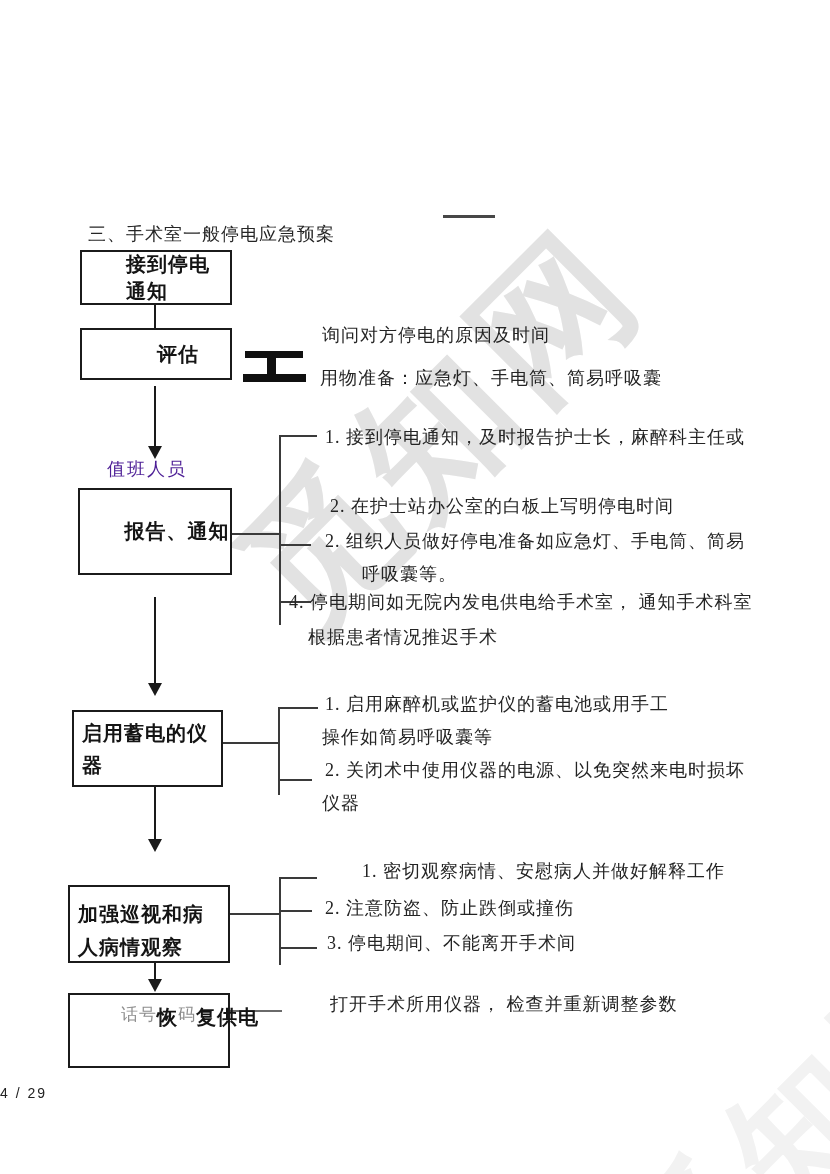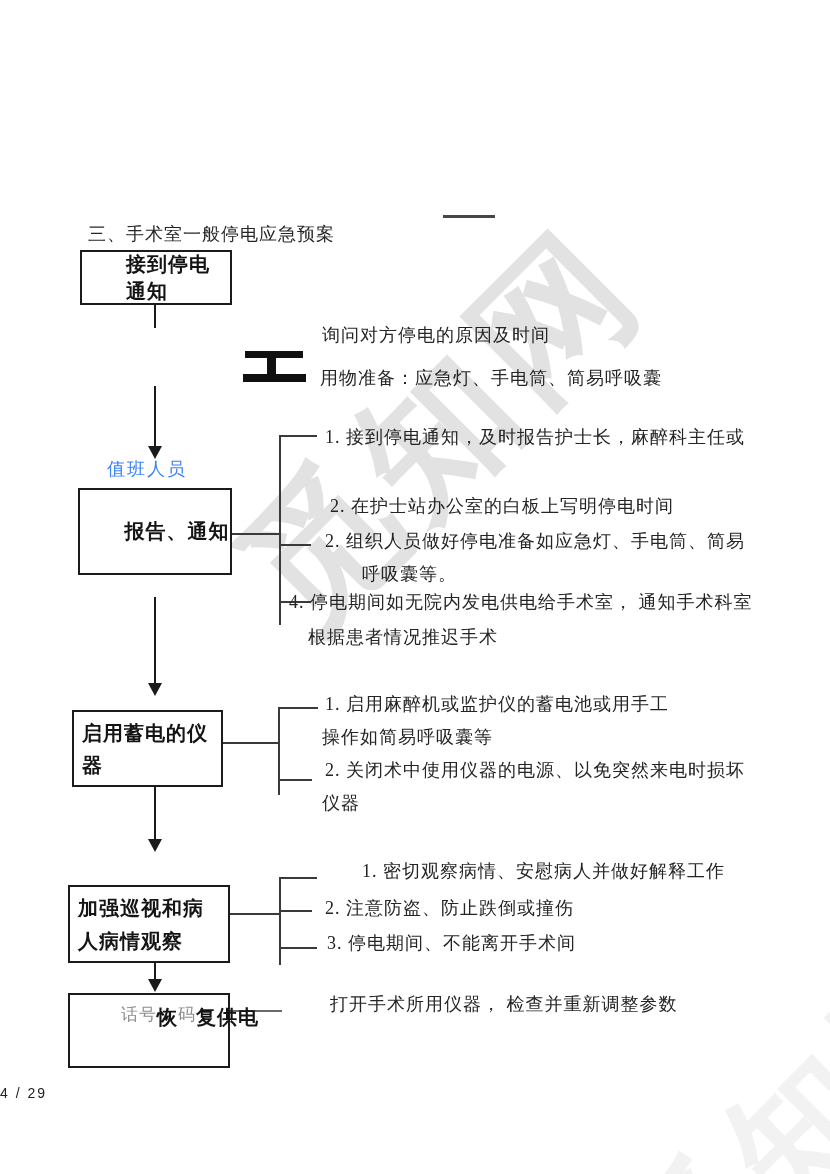--- a/index.html
+++ b/index.html
@@ -37,21 +37,21 @@
     padding-left:44px;
   }
   .fbox.center{display:flex;align-items:center;justify-content:center;}
   .note{
     position:absolute;z-index:1;
     font-size:18px;letter-spacing:1px;color:#242424;
     white-space:nowrap;line-height:22px;
   }
   .annot{
     position:absolute;z-index:1;
-    font-size:18px;letter-spacing:2px;color:#3b82f6;white-space:nowrap;
+    font-size:18px;letter-spacing:2px;color:#4c1d95;white-space:nowrap;
   }
   .arrowhead{
     position:absolute;z-index:1;
     width:0;height:0;
     border-left:7px solid transparent;
     border-right:7px solid transparent;
     border-top:13px solid #1a1a1a;
   }
   .ibeam-part{position:absolute;z-index:1;background:#101010;}
   .title{
@@ -80,20 +80,23 @@
 
   <div class="topline"></div>
   <h1 class="title">三、手术室一般停电应急预案</h1>
 
   <div class="fbox center" style="left:80px;top:250px;width:152px;height:55px;">
     <span>接到停电通知</span>
   </div>
 
   <div class="vline" style="left:154px;top:305px;height:23px;background:#1a1a1a;"></div>
 
+  <div class="fbox center" style="left:80px;top:328px;width:152px;height:52px;">
+    <span>评估</span>
+  </div>
 
   <div>
     <div class="ibeam-part" style="left:245px;top:351px;width:58px;height:7px;"></div>
     <div class="ibeam-part" style="left:267px;top:353px;width:9px;height:26px;"></div>
     <div class="ibeam-part" style="left:243px;top:374px;width:63px;height:8px;"></div>
   </div>
 
   <div class="note" style="left:322px;top:324px;">询问对方停电的原因及时间</div>
   <div class="note" style="left:320px;top:367px;">用物准备：应急灯、手电筒、简易呼吸囊</div>
 
@@ -132,21 +135,21 @@
   <div class="hline" style="left:280px;top:779px;width:32px;"></div>
 
   <div class="note" style="left:325px;top:693px;">1. 启用麻醉机或监护仪的蓄电池或用手工</div>
   <div class="note" style="left:322px;top:726px;">操作如简易呼吸囊等</div>
   <div class="note" style="left:325px;top:759px;">2. 关闭术中使用仪器的电源、以免突然来电时损坏</div>
   <div class="note" style="left:322px;top:792px;">仪器</div>
 
   <div class="vline" style="left:154px;top:787px;height:52px;background:#1a1a1a;"></div>
   <div class="arrowhead" style="left:148px;top:839px;"></div>
 
-  <div class="fbox" style="left:68px;top:885px;width:162px;height:78px;padding:5px 14px 0 8px;line-height:33px;">
+  <div class="fbox" style="left:68px;top:885px;width:162px;height:78px;padding:11px 14px 0 8px;line-height:33px;">
     <span>加强巡视和病人病情观察</span>
   </div>
 
   <div class="vline" style="left:279px;top:877px;height:88px;"></div>
   <div class="hline" style="left:281px;top:877px;width:36px;"></div>
   <div class="hline" style="left:281px;top:910px;width:31px;"></div>
   <div class="hline" style="left:230px;top:913px;width:49px;"></div>
   <div class="hline" style="left:281px;top:947px;width:36px;"></div>
 
   <div class="note" style="left:322px;top:860px;margin-left:40px;">1. 密切观察病情、安慰病人并做好解释工作</div>

